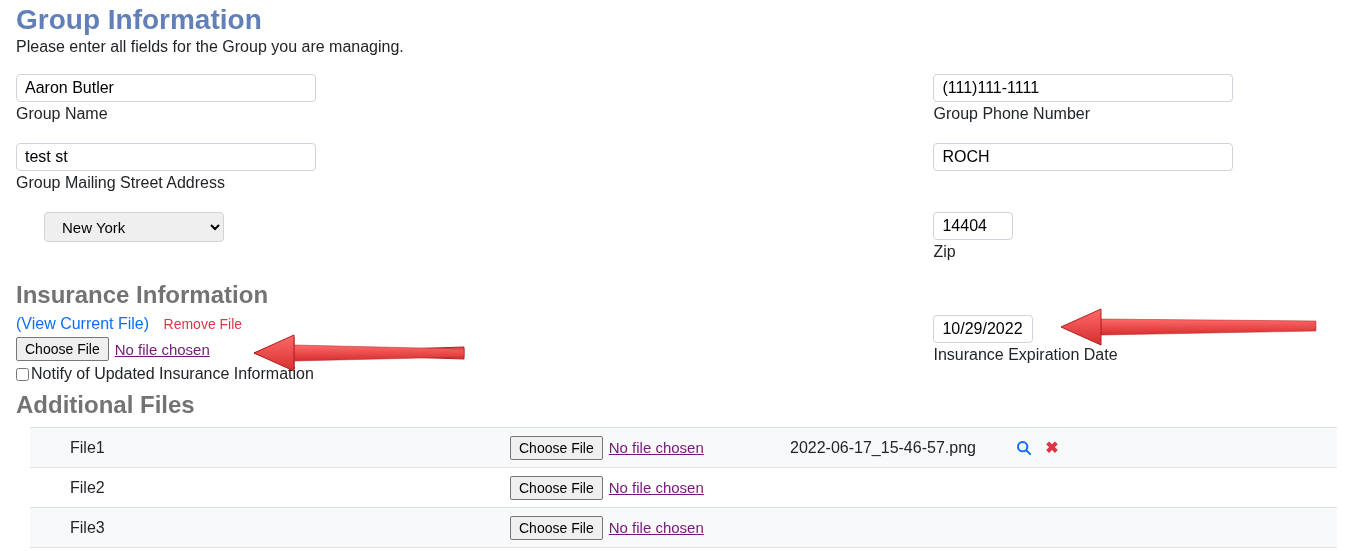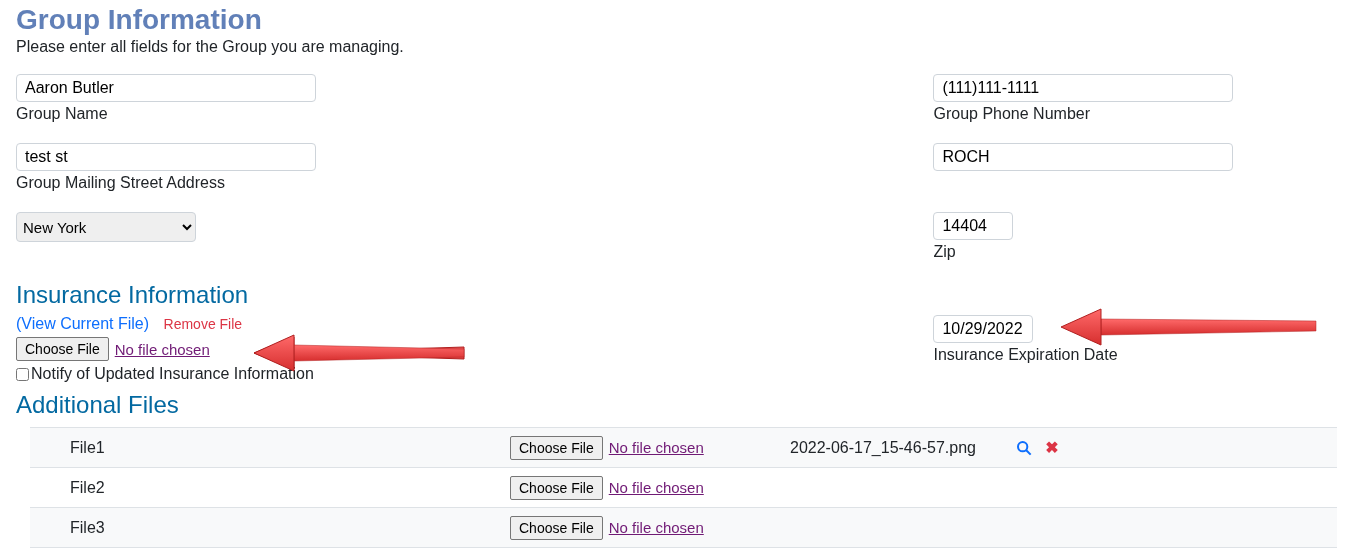--- a/index.html
+++ b/index.html
@@ -14,23 +14,23 @@
     color: #6180b8;
     font-size: 28px;
     font-weight: 600;
     margin: 4px 0 2px 0;
   }
   .subtitle {
     margin: 0 0 18px 0;
     font-size: 16px;
   }
   h2.section-title {
-    color: #0369a1;
+    color: #737373;
     font-size: 24px;
-    font-weight: 400;
+    font-weight: 700;
     margin: 8px 0 6px 0;
   }
   .row {
     display: flex;
     gap: 16px;
     margin-bottom: 8px;
   }
   .col-left {
     width: 68%;
   }
@@ -43,25 +43,26 @@
     border: 1px solid #ced4da;
     border-radius: 4px;
     padding: 4px 8px;
     font-size: 16px;
     height: 28px;
     background: #fff;
   }
   .select-input {
     border: 1px solid #ced4da;
     border-radius: 4px;
-    padding: 4px 2px;
+    padding: 4px 13px;
     font-size: 15px;
     height: 30px;
     background: #efefef;
     width: 180px;
+    margin-left: 28px;
   }
   .w-300 { width: 300px; }
   .w-full-right { width: 300px; }
   .w-zip { width: 80px; }
   .field-label {
     display: block;
     margin-top: 3px;
     font-size: 16px;
   }
   .link-blue {

